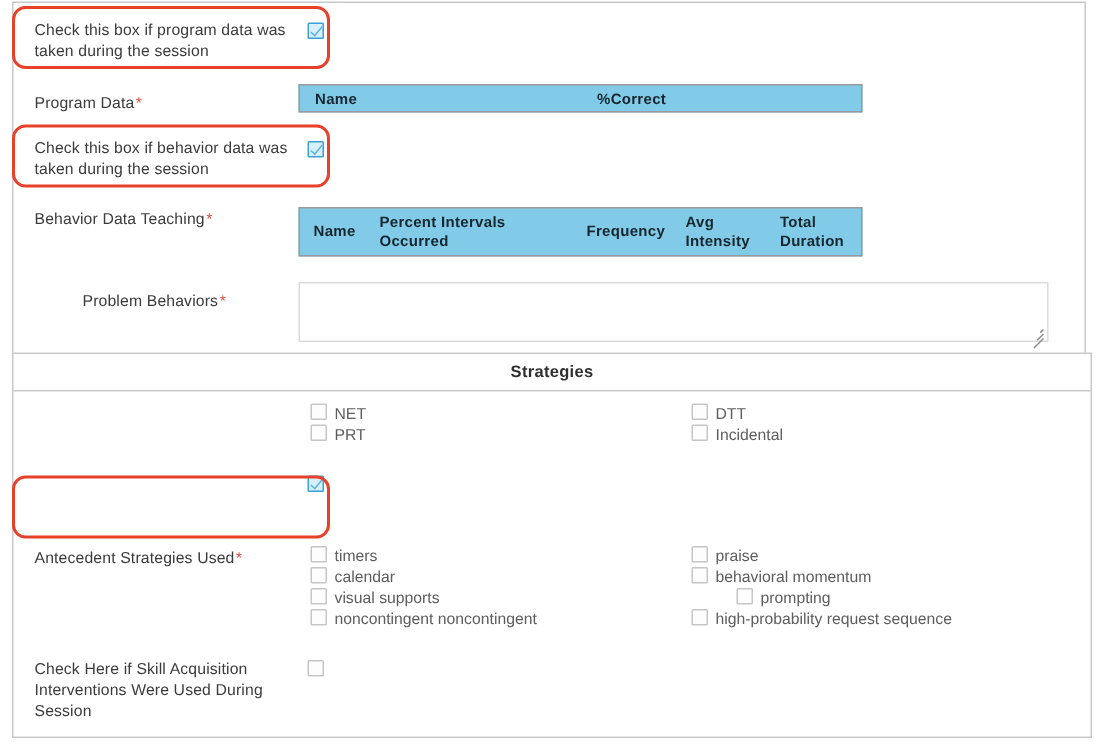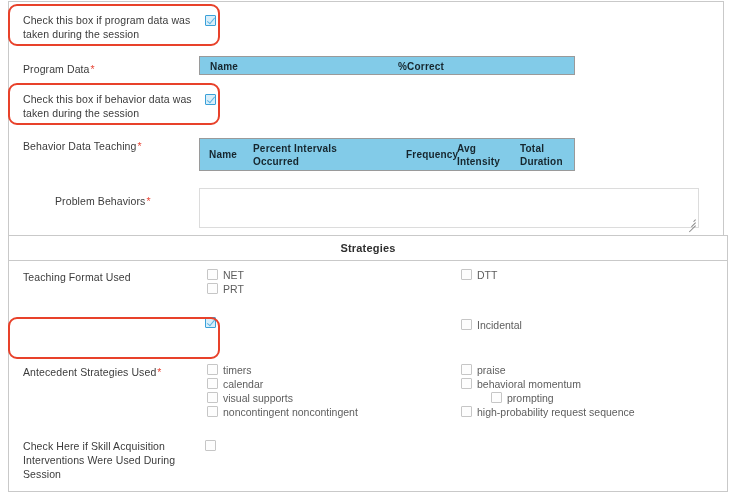--- a/index.html
+++ b/index.html
@@ -189,21 +189,21 @@
     </div>
     <div class="table" style="left:190px; top:136px; width:376px; height:33px;">
       <div class="thead">
         <div class="th" style="left:9px; top:10px;">Name</div>
 
         <div class="th" style="left:53px; top:4px;">
           <span>Percent Intervals</span><br>
           <span>Occurred</span>
         </div>
 
-        <div class="th" style="left:194px; top:10px;padding-left:12px;">Frequency</div>
+        <div class="th" style="left:179px; top:10px;padding-left:12px;">Frequency</div>
 
         <div class="th" style="left:257px; top:4px;">
           <span>Avg</span><br>
           <span>Intensity</span>
         </div>
 
         <div class="th" style="left:320px; top:4px;">
           <span>Total</span><br>
           <span>Duration</span>
         </div>
@@ -220,32 +220,31 @@
           <i></i>
       </div>
     </div>
 
   </div>
 
   <div class="panel" id="panel-strat">
 
     <div class="section-head" style="top:0;">Strategies</div>
 
-    <div class="field-label" style="left:14px; top:34px;">Teaching Format Used</div>
 
     <div class="opt" style="left:198px; top:33px;">
       <span class="cb"></span><span class="opt-label">NET</span>
     </div>
     <div class="opt" style="left:198px; top:47px;">
       <span class="cb"></span><span class="opt-label">PRT</span>
     </div>
     <div class="opt" style="left:452px; top:33px;">
       <span class="cb"></span><span class="opt-label">DTT</span>
     </div>
-    <div class="opt" style="left:452px; top:47px;margin-top:36px;">
+    <div class="opt" style="left:452px; top:47px;">
       <span class="cb"></span><span class="opt-label">Incidental</span>
     </div>
 
     <div class="cb checked" style="left:196px; top:81px;"></div>
 
     <div class="field-label" style="left:14px; top:129px;">
       <span>Antecedent Strategies Used</span><span class="req">*</span>
     </div>
 
     <div class="opt" style="left:198px; top:128px;">

